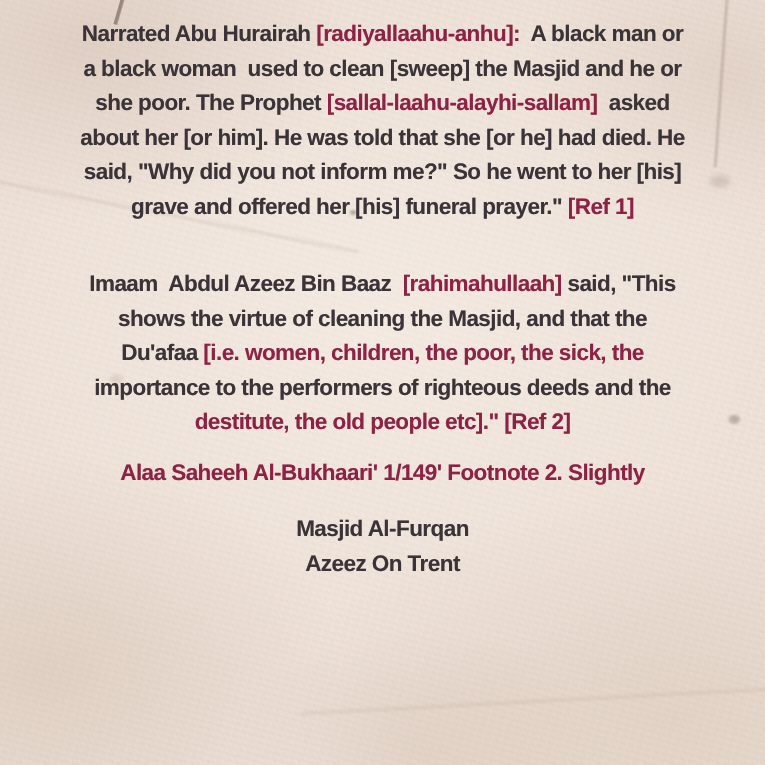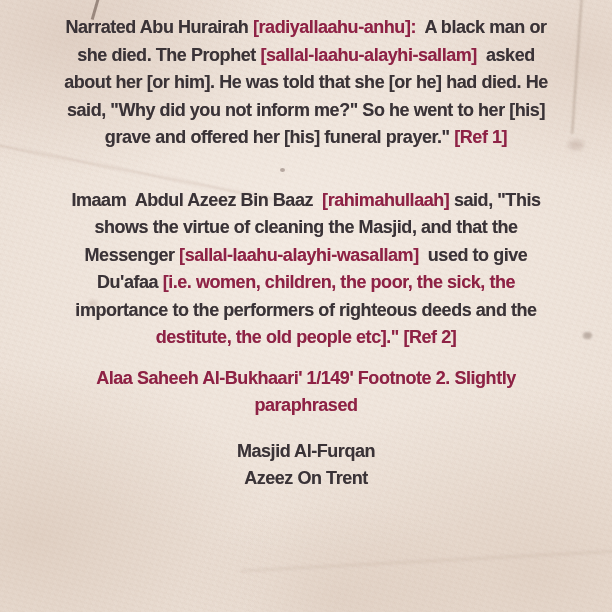--- a/index.html
+++ b/index.html
@@ -91,35 +91,34 @@
   <div class="crease crease-mid"></div>
   <div class="crease crease-low"></div>
   <div class="smudge smudge-a"></div>
   <div class="smudge smudge-b"></div>
   <div class="smudge smudge-c"></div>
   <div class="smudge smudge-d"></div>
 
   <div class="content">
     <section class="block block-hadith">
         <div class="line"><span class="c-dark">Narrated Abu Hurairah </span><span class="c-maroon">[radiyallaahu-anhu]:</span><span class="c-dark">  A black man or</span></div>
-        <div class="line"><span class="c-dark">she died. The Prophet </span><span class="c-maroon">[sallal-laahu-alayhi-sallam]</span><span class="c-dark">  asked</span></div>
+        <div class="line"><span class="c-dark">a black woman  used to clean [sweep] the Masjid and he or</span></div>
+        <div class="line"><span class="c-dark">she poor. The Prophet </span><span class="c-maroon">[sallal-laahu-alayhi-sallam]</span><span class="c-dark">  asked</span></div>
         <div class="line"><span class="c-dark">about her [or him]. He was told that she [or he] had died. He</span></div>
         <div class="line"><span class="c-dark">said, "Why did you not inform me?" So he went to her [his]</span></div>
         <div class="line"><span class="c-dark">grave and offered her [his] funeral prayer." </span><span class="c-maroon">[Ref 1]</span></div>
       </section>
     <section class="block block-commentary">
         <div class="line"><span class="c-dark">Imaam  Abdul Azeez Bin Baaz  </span><span class="c-maroon">[rahimahullaah]</span><span class="c-dark"> said, "This</span></div>
         <div class="line"><span class="c-dark">shows the virtue of cleaning the Masjid, and that the</span></div>
-        <div class="line"><span class="c-dark">Messenger </span><span class="c-maroon">[sallal-laahu-alayhi-wasallam]</span><span class="c-dark">  used to give</span></div>
         <div class="line"><span class="c-dark">Du'afaa </span><span class="c-maroon">[i.e. women, children, the poor, the sick, the</span></div>
         <div class="line"><span class="c-dark">importance to the performers of righteous deeds and the</span></div>
         <div class="line"><span class="c-maroon">destitute, the old people etc]." [Ref 2]</span></div>
       </section>
     <section class="block block-references">
         <div class="line"><span class="c-maroon">Alaa Saheeh Al-Bukhaari' 1/149' Footnote 2. Slightly</span></div>
-        <div class="line"><span class="c-maroon">paraphrased</span></div>
       </section>
     <section class="block block-attribution">
         <div class="line"><span class="c-dark">Masjid Al-Furqan</span></div>
         <div class="line"><span class="c-dark">Azeez On Trent</span></div>
       </section>
   </div>
 </div>
 
 </body></html>

